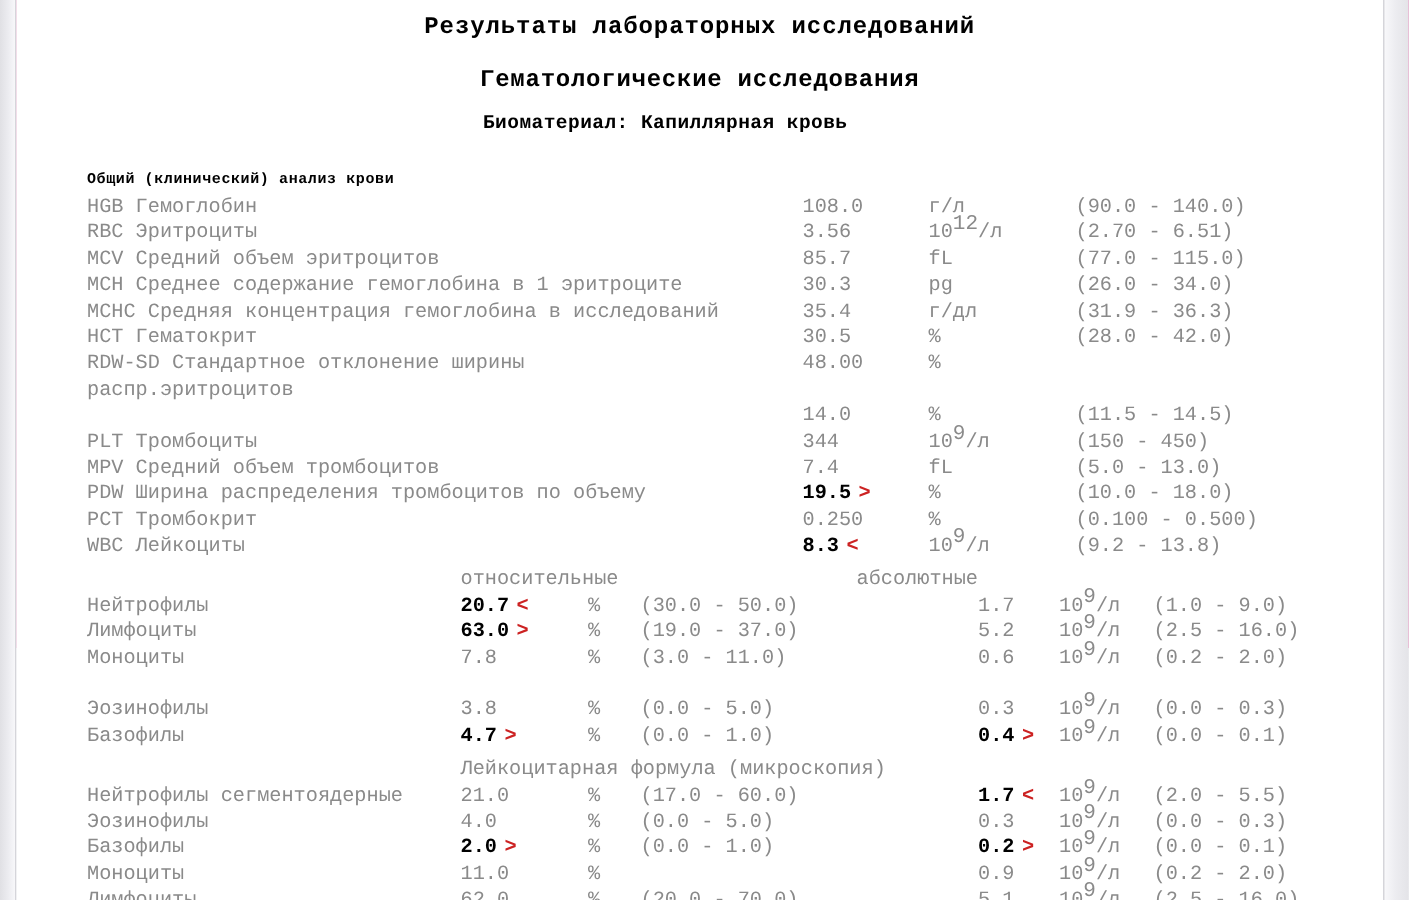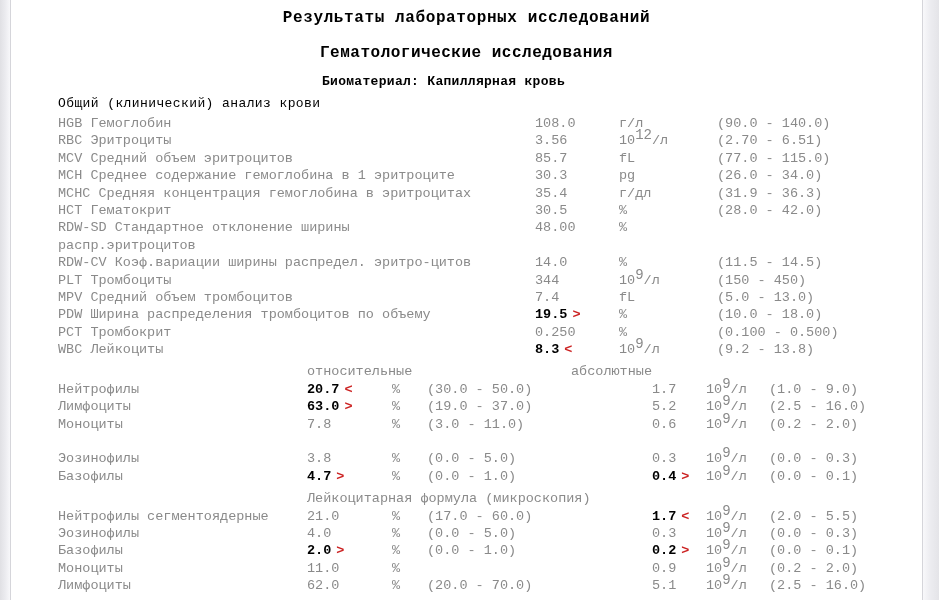--- a/index.html
+++ b/index.html
@@ -72,25 +72,25 @@
   .biomaterial {
     text-align: center;
     font-weight: bold;
     color: #000;
     font-size: 13px;
     letter-spacing: 0.3px;
     margin-top: 12px;
     padding-right: 46px;
   }
   .section-title {
-    font-weight: normal;
+    font-weight: bold;
     color: #000;
-    font-size: 13px;
+    font-size: 10px;
     letter-spacing: 0.4px;
-    margin-top: 7px;
+    margin-top: 26px;
     padding-left: 47px;
   }
 
   
   .rows {
     position: relative;
     margin-top: 5px;
     padding-left: 47px;
     font-size: 13.5px;
     color: #8a8a8a;
@@ -176,21 +176,21 @@
           <div class="c-unit"><span>fL</span></div>
           <div class="c-range"><span>(77.0 - 115.0)</span></div>
         </div>
         <div class="row">
           <div class="c-name"><span>MCH Среднее содержание гемоглобина в 1 эритроците</span></div>
           <div class="c-val"><span>30.3</span></div>
           <div class="c-unit"><span>pg</span></div>
           <div class="c-range"><span>(26.0 - 34.0)</span></div>
         </div>
         <div class="row">
-          <div class="c-name"><span>MCHC Средняя концентрация гемоглобина в эритроцитах</span></div>
+          <div class="c-name"><span>MCHC Средняя концентрация гемоглобина в исследований</span></div>
           <div class="c-val"><span>35.4</span></div>
           <div class="c-unit"><span>г/дл</span></div>
           <div class="c-range"><span>(31.9 - 36.3)</span></div>
         </div>
         <div class="row">
           <div class="c-name"><span>HCT Гематокрит</span></div>
           <div class="c-val"><span>30.5</span></div>
           <div class="c-unit"><span>%</span></div>
           <div class="c-range"><span>(28.0 - 42.0)</span></div>
         </div>
@@ -200,21 +200,20 @@
           <div class="c-unit"><span>%</span></div>
           <div class="c-range"></div>
         </div>
         <div class="row">
           <div class="c-name"><span>распр.эритроцитов</span></div>
           <div class="c-val"></div>
           <div class="c-unit"><span></span></div>
           <div class="c-range"></div>
         </div>
         <div class="row">
-          <div class="c-name"><span>RDW-CV Коэф.вариации ширины распредел. эритро-цитов</span></div>
           <div class="c-val"><span>14.0</span></div>
           <div class="c-unit"><span>%</span></div>
           <div class="c-range"><span>(11.5 - 14.5)</span></div>
         </div>
         <div class="row">
           <div class="c-name"><span>PLT Тромбоциты</span></div>
           <div class="c-val"><span>344</span></div>
           <div class="c-unit"><span>10<span class="sup">9</span>/л</span></div>
           <div class="c-range"><span>(150 - 450)</span></div>
         </div>

